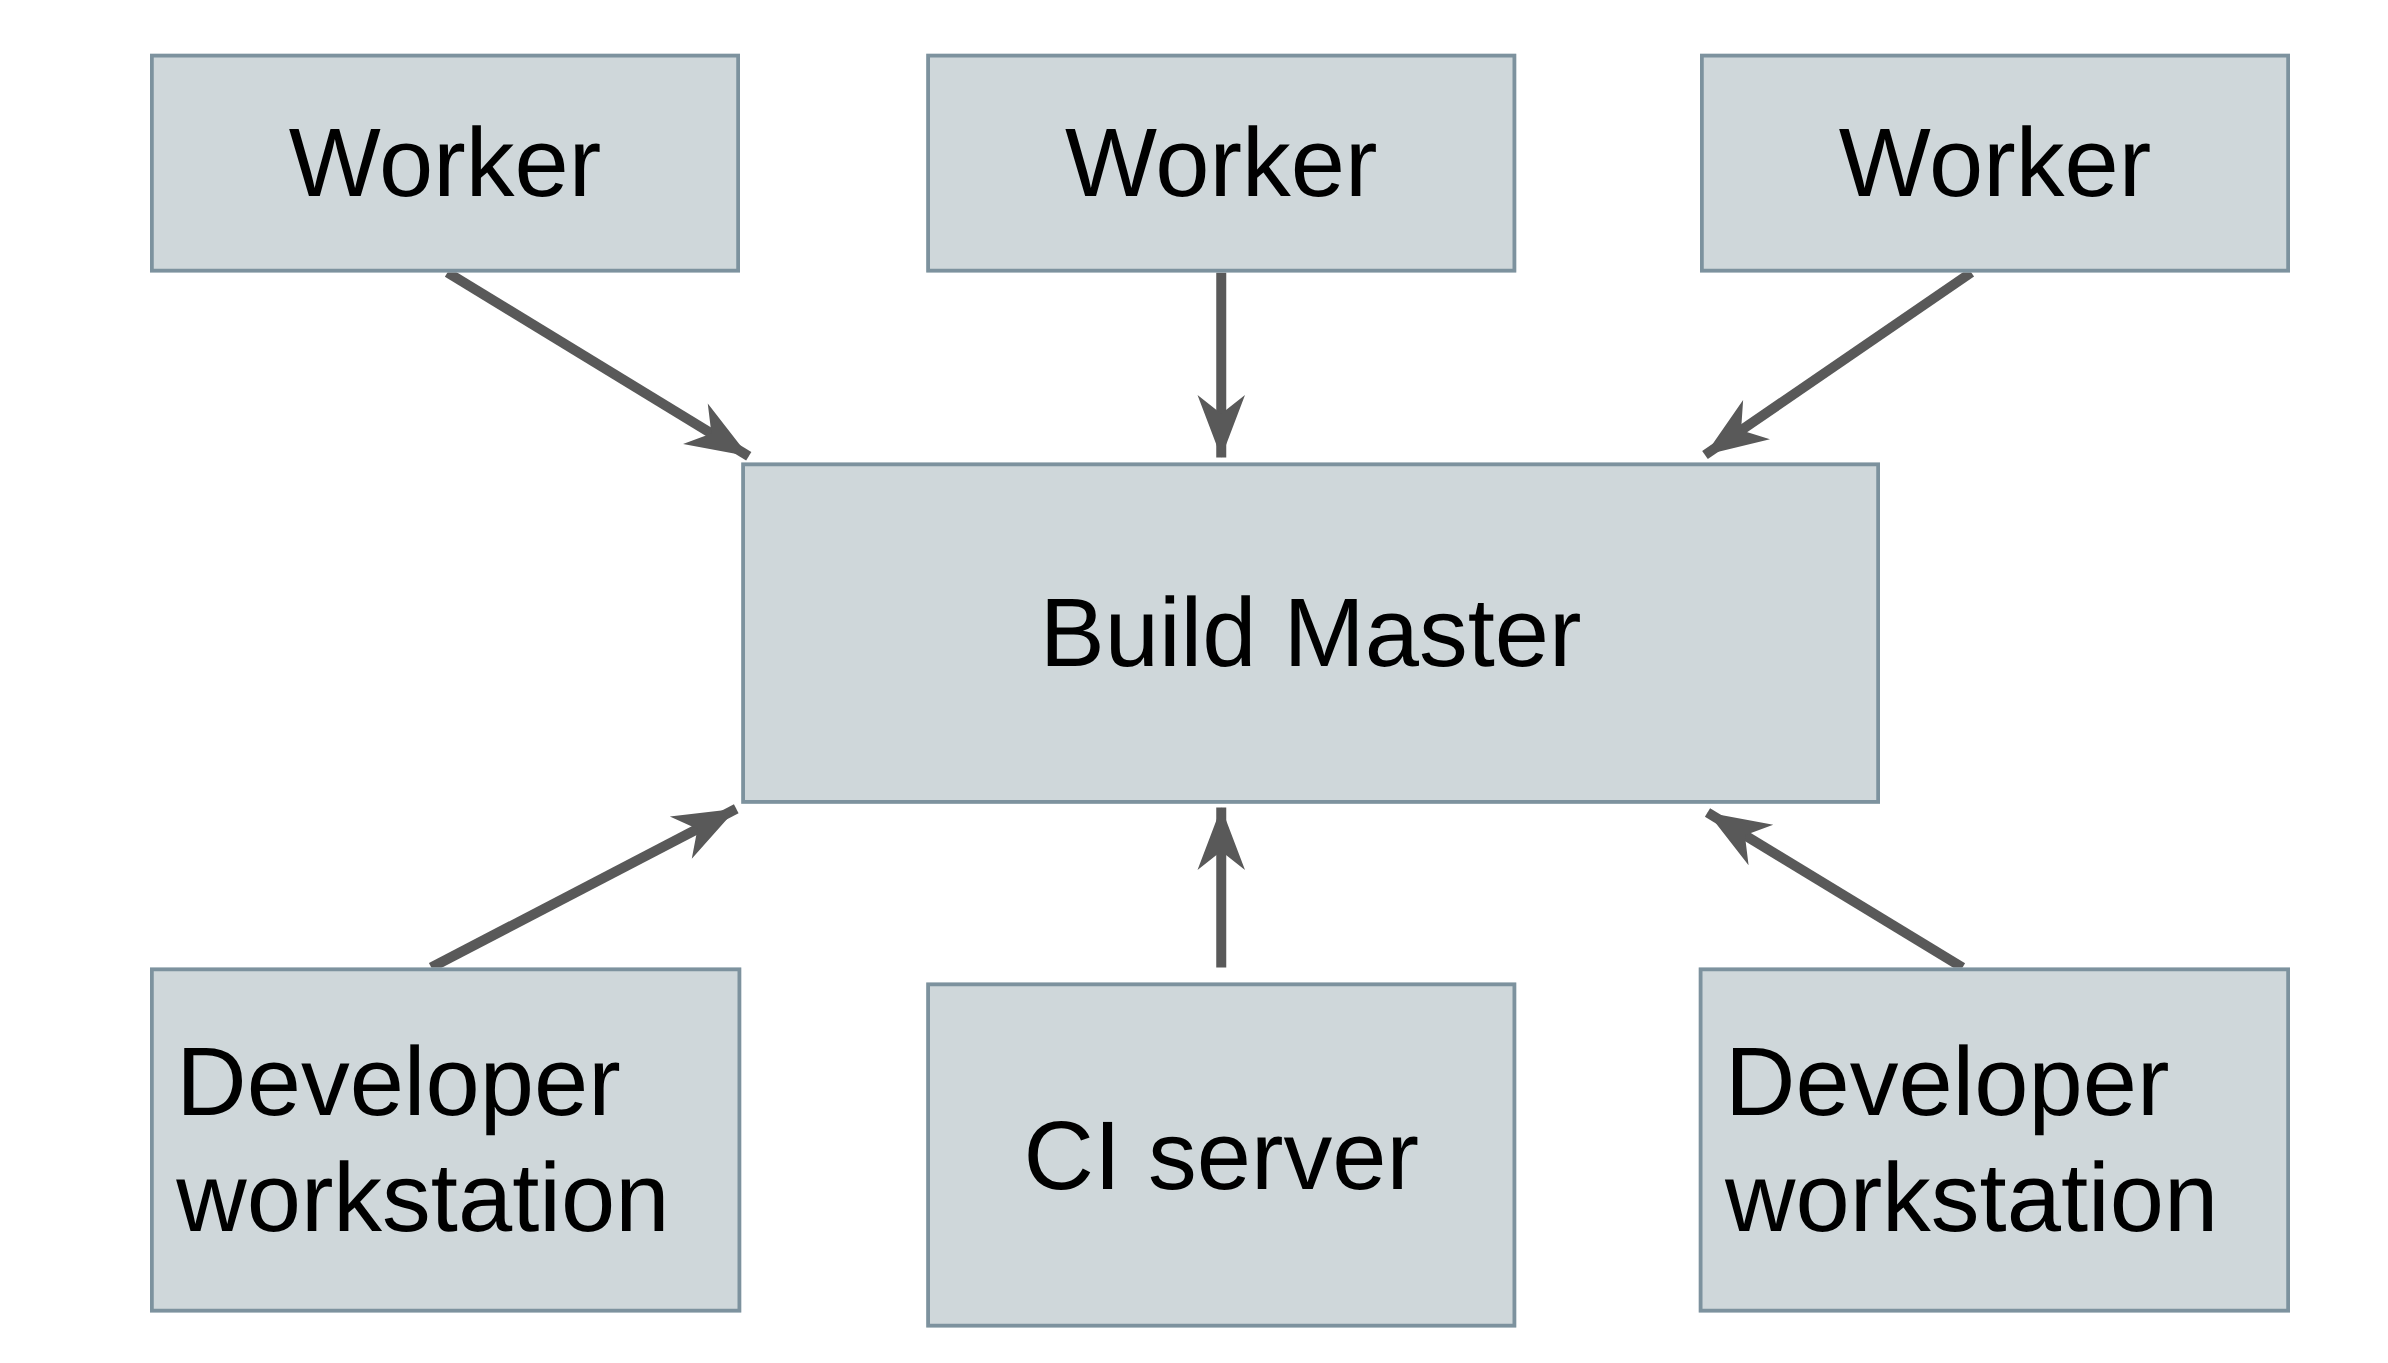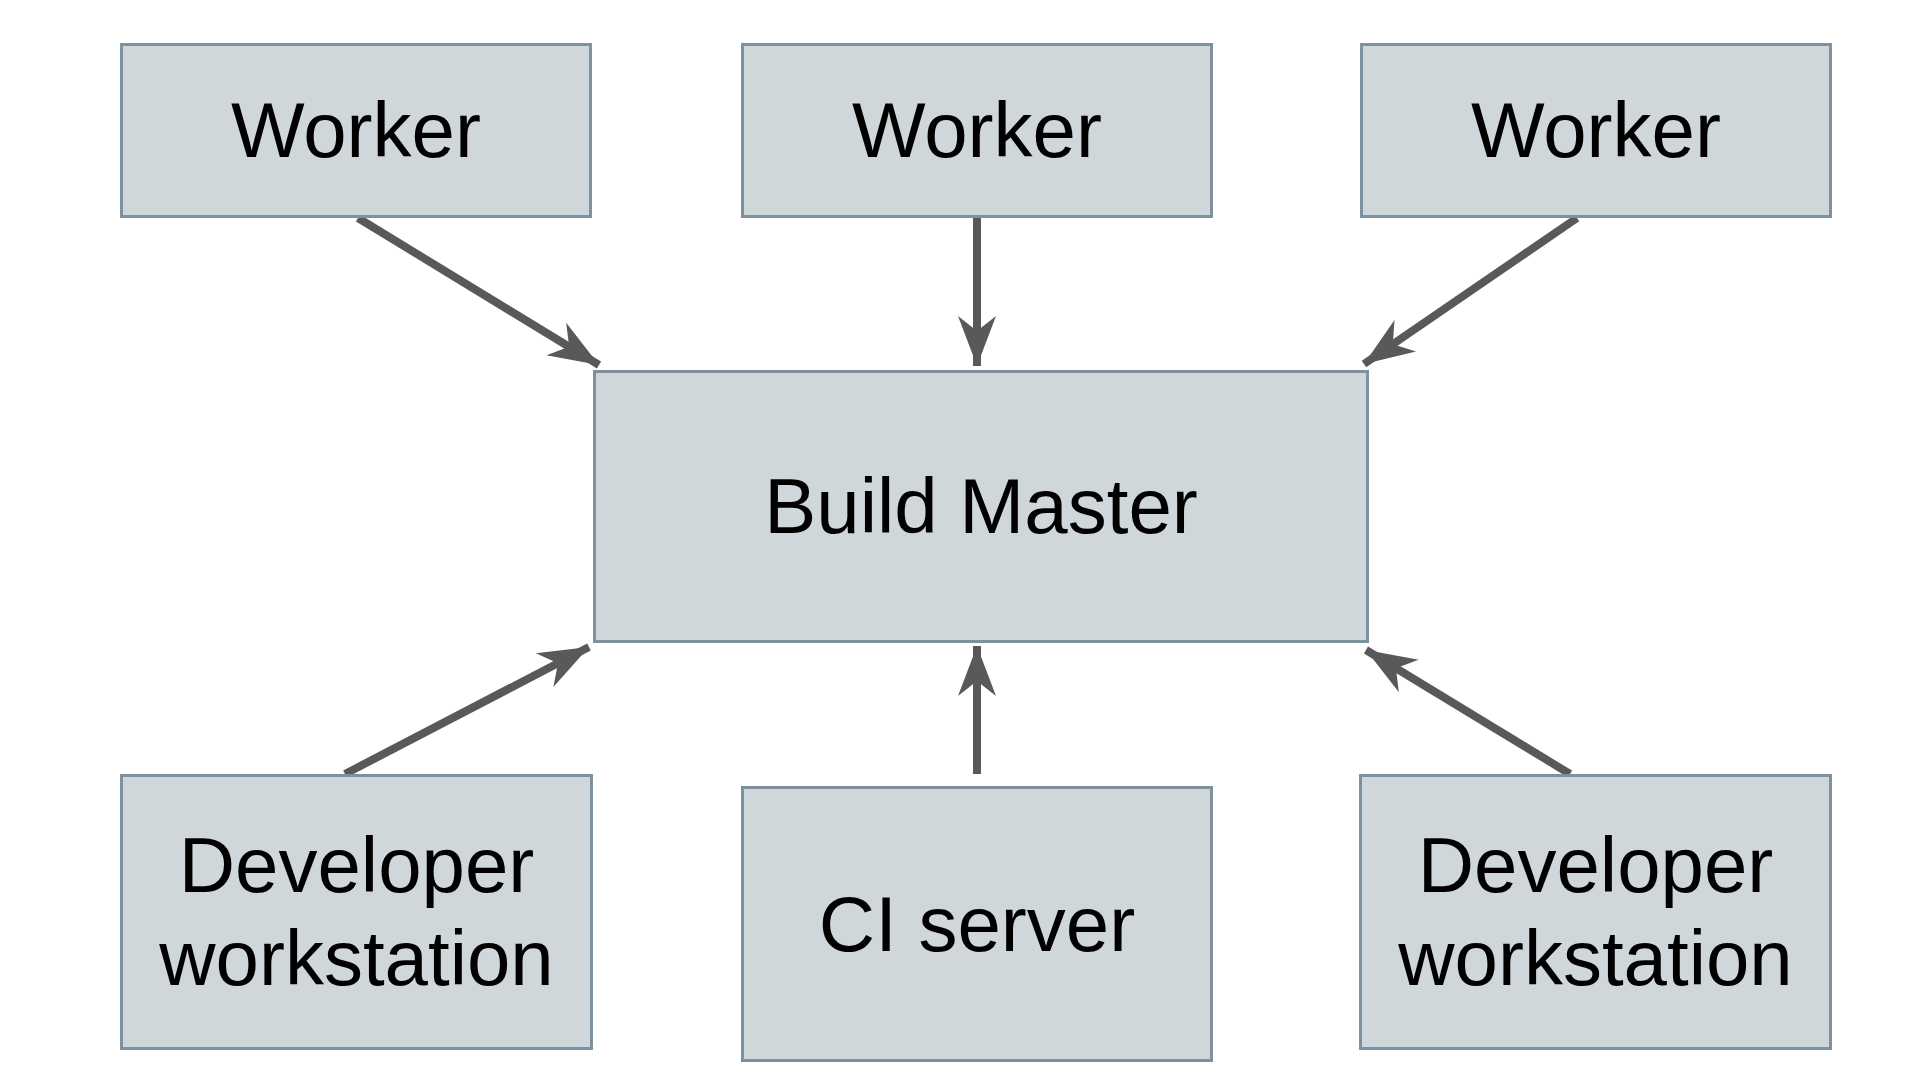--- a/index.html
+++ b/index.html
@@ -22,21 +22,20 @@
     width: 1910px;
     height: 1090px;
     pointer-events: none;
   }
   .node {
     position: absolute;
     box-sizing: border-box;
     display: flex;
     align-items: center;
     justify-content: center;
-    text-align: center;
     font-size: 78px;
     line-height: 1.19;
     color: #000000;
     background: #cfd7da;
     border: 3px solid #7d929e;
     padding: 0 18px;
   }
   .node span {
     display: block;
   }
@@ -63,21 +62,21 @@
   <div id="node-group">
       <div class="node" style="left: 120px; top: 43px; width: 472px; height: 175px; background: rgb(207, 215, 218); border-color: rgb(125, 146, 158); color: rgb(0, 0, 0);">
         <span>Worker</span>
       </div>
       <div class="node" style="left: 741px; top: 43px; width: 472px; height: 175px; background: rgb(207, 215, 218); border-color: rgb(125, 146, 158); color: rgb(0, 0, 0);">
         <span>Worker</span>
       </div>
       <div class="node" style="left: 1360px; top: 43px; width: 472px; height: 175px; background: rgb(207, 215, 218); border-color: rgb(125, 146, 158); color: rgb(0, 0, 0);">
         <span>Worker</span>
       </div>
-      <div class="node" style="left: 593px; top: 370px; width: 776px; height: 273px; background: rgb(207, 215, 218); border-color: rgb(125, 146, 158); color: rgb(0, 0, 0);">
+      <div class="node" style="left: 593px; top: 370px; width: 911px; height: 273px; background: rgb(207, 215, 218); border-color: rgb(125, 146, 158); color: rgb(0, 0, 0);">
         <span>Build Master</span>
       </div>
       <div class="node" style="left: 120px; top: 774px; width: 473px; height: 276px; background: rgb(207, 215, 218); border-color: rgb(125, 146, 158); color: rgb(0, 0, 0);">
         <span>Developer workstation</span>
       </div>
       <div class="node" style="left: 741px; top: 774px; width: 472px; height: 276px; background: rgb(207, 215, 218); border-color: rgb(125, 146, 158); color: rgb(0, 0, 0); margin-top: 12px;">
         <span>CI server</span>
       </div>
       <div class="node" style="left: 1359px; top: 774px; width: 473px; height: 276px; background: rgb(207, 215, 218); border-color: rgb(125, 146, 158); color: rgb(0, 0, 0);">
         <span>Developer workstation</span>

